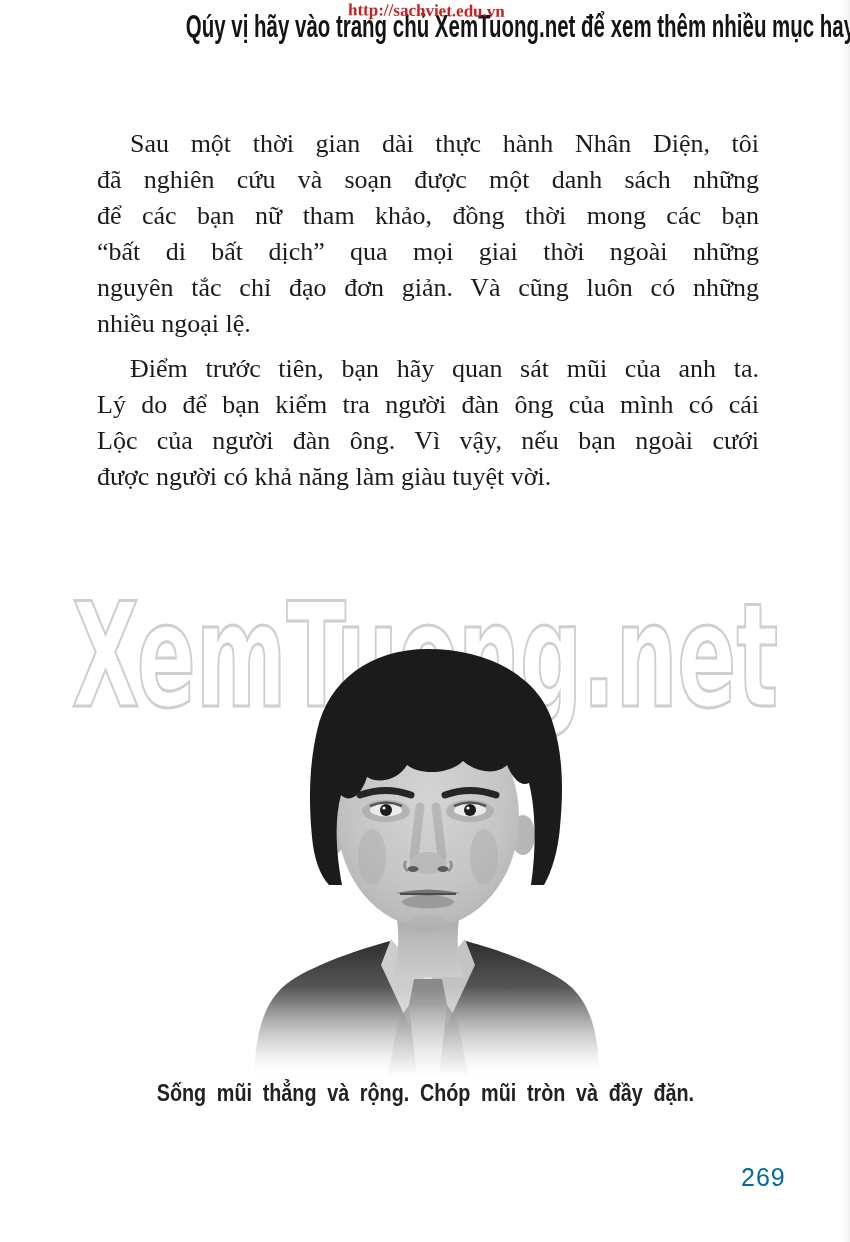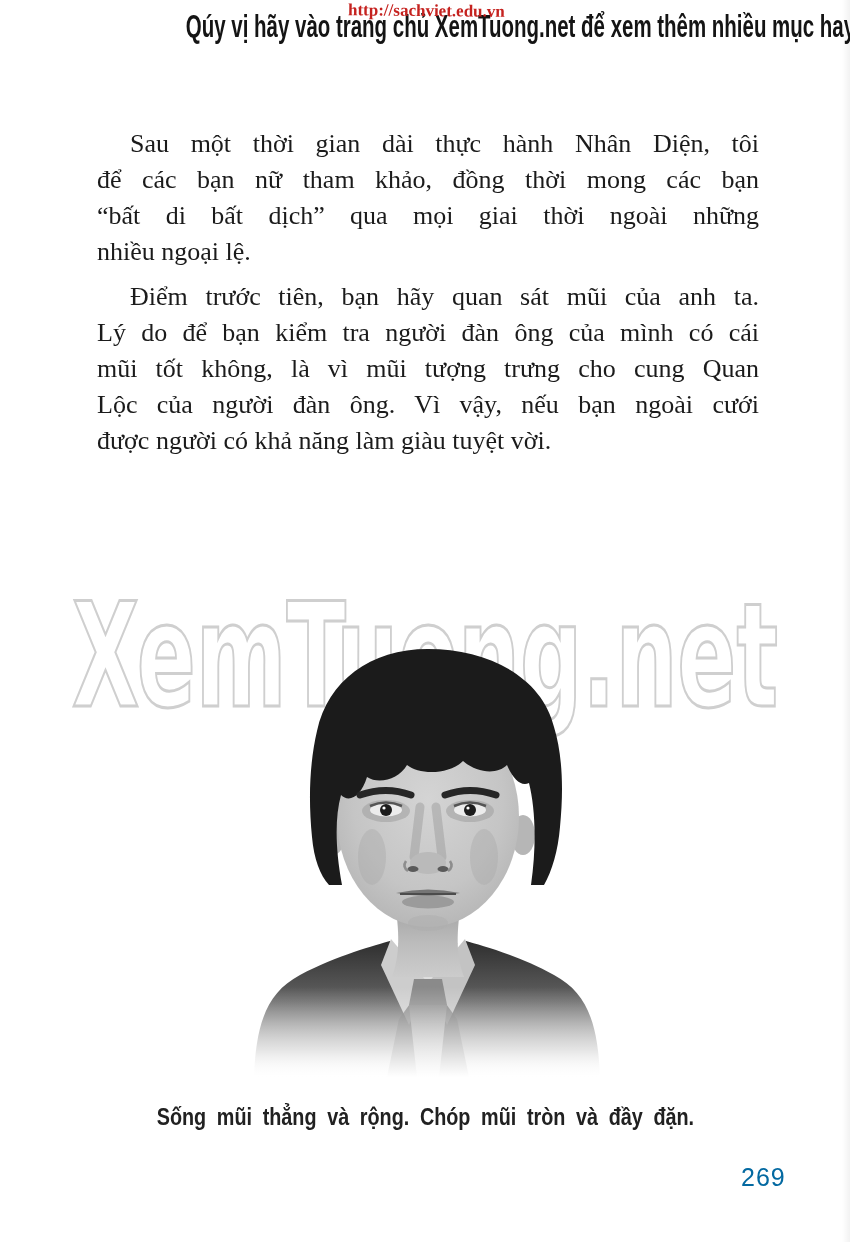--- a/index.html
+++ b/index.html
@@ -38,21 +38,20 @@
   .line.first{text-indent:33px;}
   .line.last{text-align-last:left;}
   
   .watermark{position:absolute;left:42px;top:556px;z-index:1;}
   
   .portrait{position:absolute;left:248px;top:645px;z-index:3;}
   
   .caption{
     position:absolute;left:0;top:1080px;width:850px;text-align:center;z-index:2;
     white-space:nowrap;
-    margin-top:24px;
   }
   .caption .caption-text{
     display:inline-block;transform:scaleX(.86);transform-origin:center;
     font-family:"Liberation Sans", sans-serif;font-weight:bold;font-size:23px;
     word-spacing:6px;color:#212121;
   }
   
   .pagenum{
     position:absolute;left:741px;top:1163px;z-index:2;
     font-family:"Liberation Sans", sans-serif;font-size:25px;color:#0369a1;
@@ -76,28 +75,29 @@
 
 <div class="watermark">
   <svg width="766" height="200" viewBox="0 0 766 200">
     <text x="383" y="150" text-anchor="middle" textLength="706" lengthAdjust="spacingAndGlyphs" font-family="DejaVu Sans, sans-serif" font-weight="bold" font-size="145" fill="#ffffff" stroke="#cfcfcf" stroke-width="3">XemTuong.net</text>
   </svg>
 </div>
 
 <div class="body-text">
     <div class="para">
       <div class="line first">Sau một thời gian dài thực hành Nhân Diện, tôi</div>
+      <div class="line">đã nghiên cứu và soạn được một danh sách những</div>
       <div class="line">để các bạn nữ tham khảo, đồng thời mong các bạn</div>
       <div class="line">“bất di bất dịch” qua mọi giai thời ngoài những</div>
+      <div class="line">nguyên tắc chỉ đạo đơn giản. Và cũng luôn có những</div>
       <div class="line last">nhiều ngoại lệ.</div>
     </div>
     <div class="para">
       <div class="line first">Điểm trước tiên, bạn hãy quan sát mũi của anh ta.</div>
       <div class="line">Lý do để bạn kiểm tra người đàn ông của mình có cái</div>
-      <div class="line">mũi tốt không, là vì mũi tượng trưng cho cung Quan</div>
       <div class="line">Lộc của người đàn ông. Vì vậy, nếu bạn ngoài cưới</div>
       <div class="line last">được người có khả năng làm giàu tuyệt vời.</div>
     </div>
   </div>
 
 <div class="portrait">
   <svg width="362" height="432" viewBox="0 0 362 432">
     <defs>
       <radialGradient id="faceG" cx="50%" cy="42%" r="75%">
         <stop offset="0%" stop-color="#d4d4d4"></stop>

